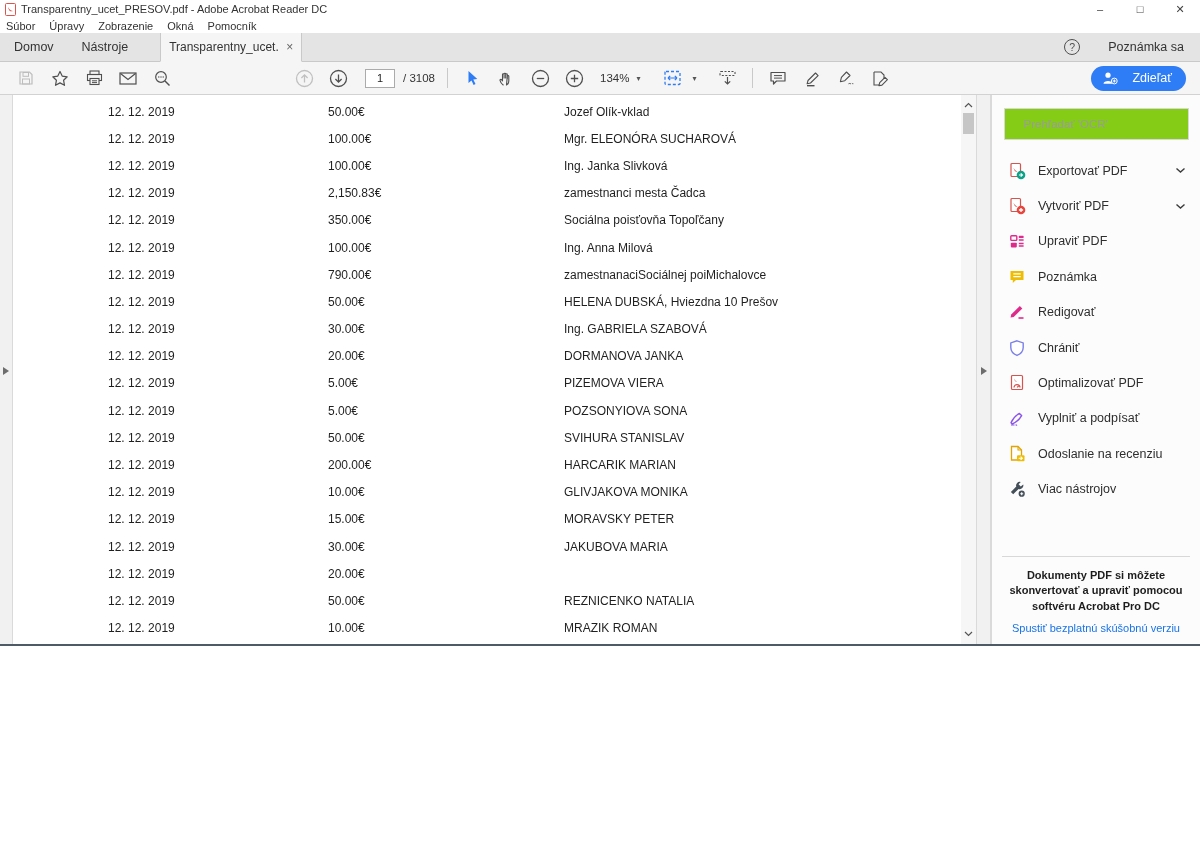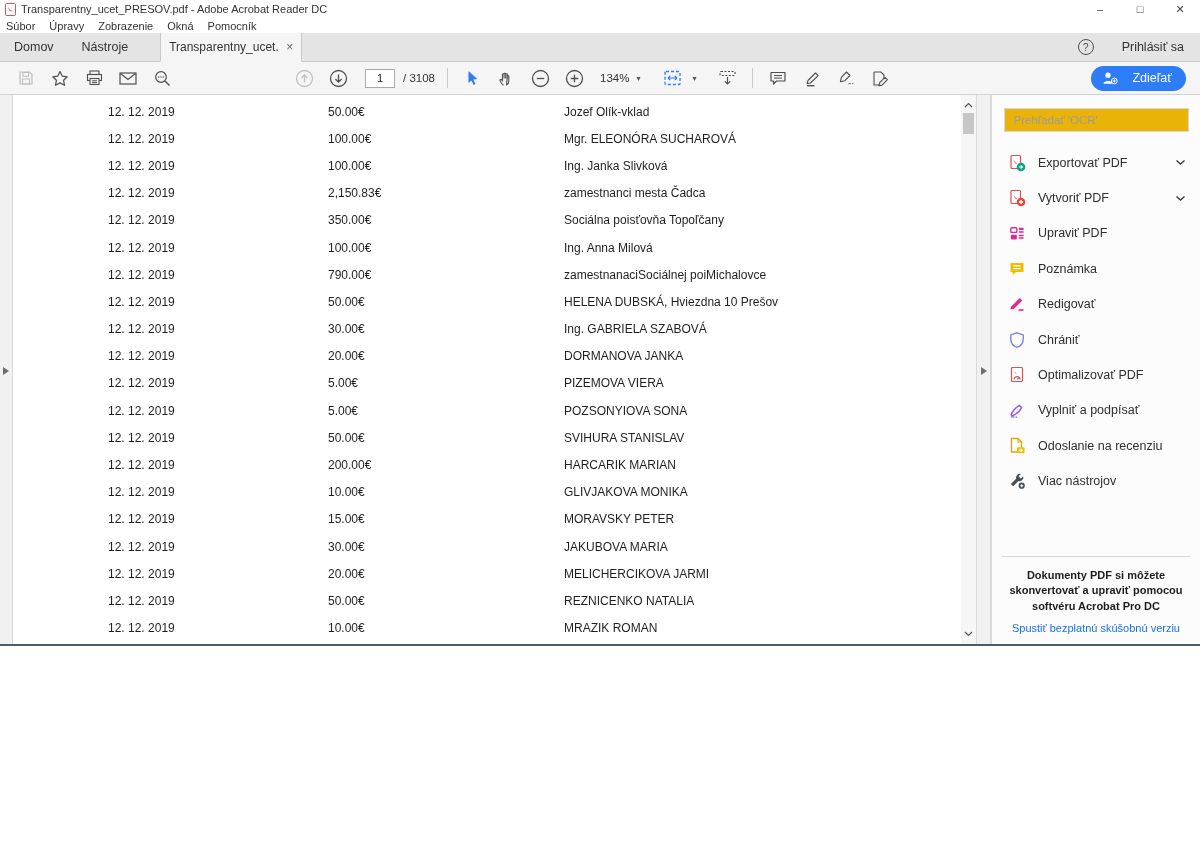--- a/index.html
+++ b/index.html
@@ -51,21 +51,21 @@
   .c-name { flex:1; }
 
   
   .vscroll { width:15px; background:#f6f6f6; display:flex; flex-direction:column; align-items:center; position:relative; }
   .scr-arrow { height:14px; display:flex; align-items:center; justify-content:center; margin-top:3px; }
   .scr-arrow.down { position:absolute; bottom:3px; }
   .scr-thumb { width:11px; height:21px; background:#c6c6c6; margin-top:1px; }
 
   
   .sidebar { flex:1; background:#fcfcfc; border-left:1px solid #dadada; position:relative; padding-top:13px; }
-  .searchbox { display:block; width:185px; margin:0 auto; height:24px; border:1px solid #d8d8d8; background:#eab308; font-size:11.5px; padding:0 9px; color:#333; font-family:"Liberation Sans", sans-serif; }
+  .searchbox { display:block; width:185px; margin:0 auto; height:32px; border:1px solid #d8d8d8; background:#84cc16; font-size:11.5px; padding:0 19px; color:#333; font-family:"Liberation Sans", sans-serif; }
   .searchbox::placeholder { color:#9b9b9b; }
   .toollist { margin-top:13px; }
   .tool { height:35.4px; display:flex; align-items:center; padding:0 14px 0 15px; }
   .tic { width:19px; display:flex; justify-content:center; }
   .tlabel { margin-left:12px; font-size:12.5px; color:#2e2e2e; }
   .chev { margin-left:auto; display:flex; }
   .promo { position:absolute; left:0; right:0; bottom:0; border-top:1px solid #d8d8d8; margin:0 10px; padding:11px 2px 10px 2px; text-align:center; }
   .promo-text { font-size:11px; font-weight:bold; color:#1d1d1d; line-height:1.4; }
   .promo-link { display:block; margin-top:8px; font-size:11px; color:#1a73e8; text-decoration:none; }
 
@@ -105,21 +105,21 @@
       </div>
     <div class="tab plain">
         <span>Nástroje</span>
       </div>
     <div class="tab active">
       <span class="tablabel">Transparentny_ucet...</span>
       <span class="tabclose">×</span>
     </div>
     <div class="tabbar-right">
       <span class="helpcircle">?</span>
-      <span class="signin">Prihlásiť sa</span>
+      <span class="signin">Poznámka sa</span>
     </div>
   </div>
 
   <div class="toolbar">
     <div class="grp">
       <span class="tbtn">
         <svg width="16" height="16" viewBox="0 0 16 16">
             <path d="M2 2h9.5l2.5 2.5V14H2z" fill="none" stroke="#bdbdbd" stroke-width="1.2"></path>
             <rect x="5" y="2.5" width="5.5" height="3.8" fill="none" stroke="#bdbdbd"></rect>
             <rect x="4.5" y="9" width="7" height="5" fill="none" stroke="#bdbdbd"></rect>
@@ -362,21 +362,20 @@
 
           <div class="row">
             <span class="c-date">12. 12. 2019</span>
             <span class="c-amount">30.00€</span>
             <span class="c-name">JAKUBOVA MARIA</span>
           </div>
 
           <div class="row">
             <span class="c-date">12. 12. 2019</span>
             <span class="c-amount">20.00€</span>
-            <span class="c-name">MELICHERCIKOVA JARMI</span>
           </div>
 
           <div class="row">
             <span class="c-date">12. 12. 2019</span>
             <span class="c-amount">50.00€</span>
             <span class="c-name">REZNICENKO NATALIA</span>
           </div>
 
           <div class="row">
             <span class="c-date">12. 12. 2019</span>

